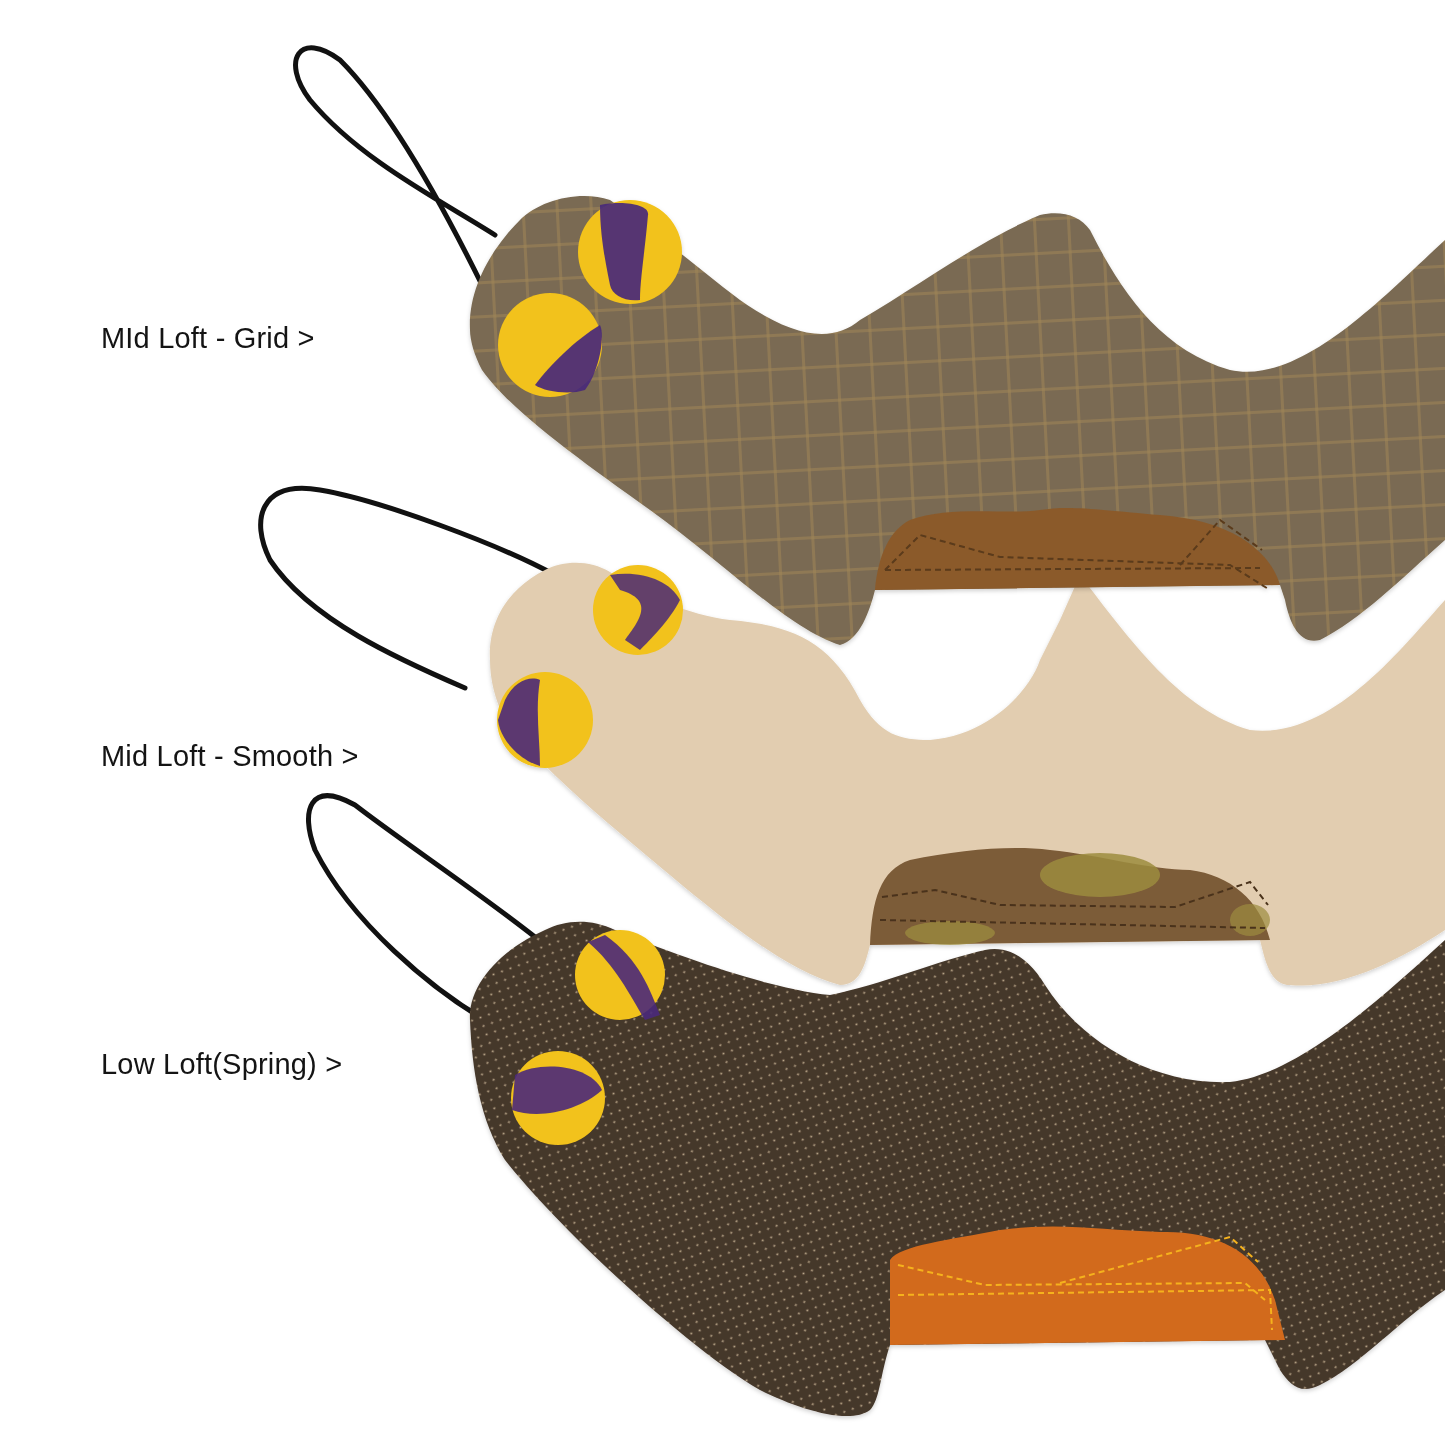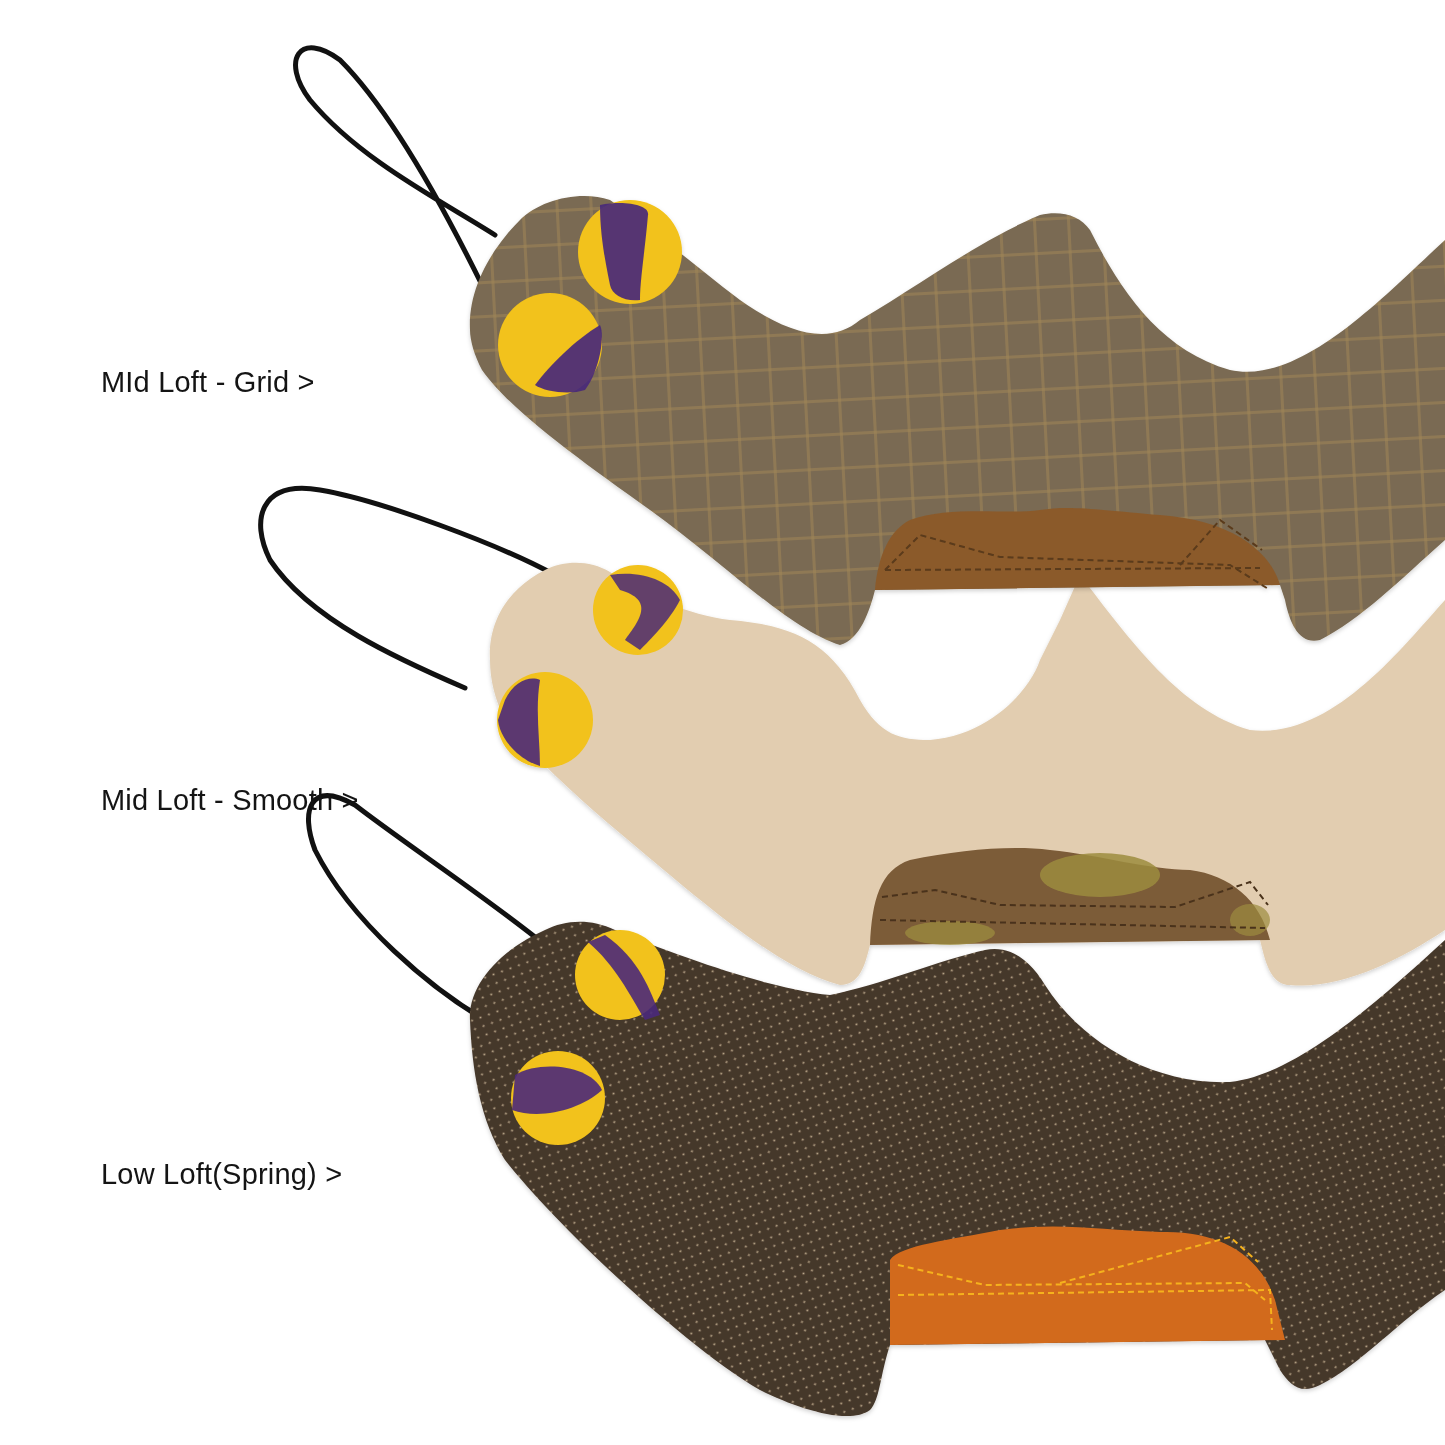--- a/index.html
+++ b/index.html
@@ -1,20 +1,20 @@
 <!DOCTYPE html>
 <html><head>
 <meta charset="utf-8">
 <style>
   html, body { margin:0; padding:0; background:#ffffff; }
   body { width:1445px; height:1445px; position:relative; overflow:hidden; font-family:"Liberation Sans", sans-serif; }
   .scene { position:absolute; left:0; top:0; width:1445px; height:1445px; }
   .label {
     position:absolute; left:101px; font-size:29px; color:#141414;
-    font-family:"Liberation Sans", sans-serif; letter-spacing:0.2px; white-space:nowrap;margin-top:44px;
+    font-family:"Liberation Sans", sans-serif; letter-spacing:0.2px; white-space:nowrap;
   }
 </style>
 </head>
 <body>
 
 <svg class="scene" viewBox="0 0 1445 1445" xmlns="http://www.w3.org/2000/svg">
   <defs>
     <pattern id="gridPat" width="34" height="34" patternUnits="userSpaceOnUse" patternTransform="rotate(-3)">
       <rect width="34" height="34" fill="#7a6a52"></rect>
       <rect x="0" y="0" width="34" height="3" fill="#a08458" opacity="0.55"></rect>
@@ -129,13 +129,13 @@
     </g>
     <g>
       <circle cx="550" cy="345" r="52" fill="#f2c21a"></circle>
       <path d="M600 325 C 605 335, 600 370, 585 390 C 570 395, 545 392, 535 385 C 550 365, 575 340, 600 325 Z" fill="#4a2a7a" opacity="0.92"></path>
     </g>
   </g>
 </svg>
 
 <div class="label" style="top:322px">MId Loft - Grid &gt;</div>
 <div class="label" style="top:740px">Mid Loft - Smooth &gt;</div>
-<div class="label" style="top:1114px">Low Loft(Spring) &gt;</div>
+<div class="label" style="top:1048px">Low Loft(Spring) &gt;</div>
 
 </body></html>

